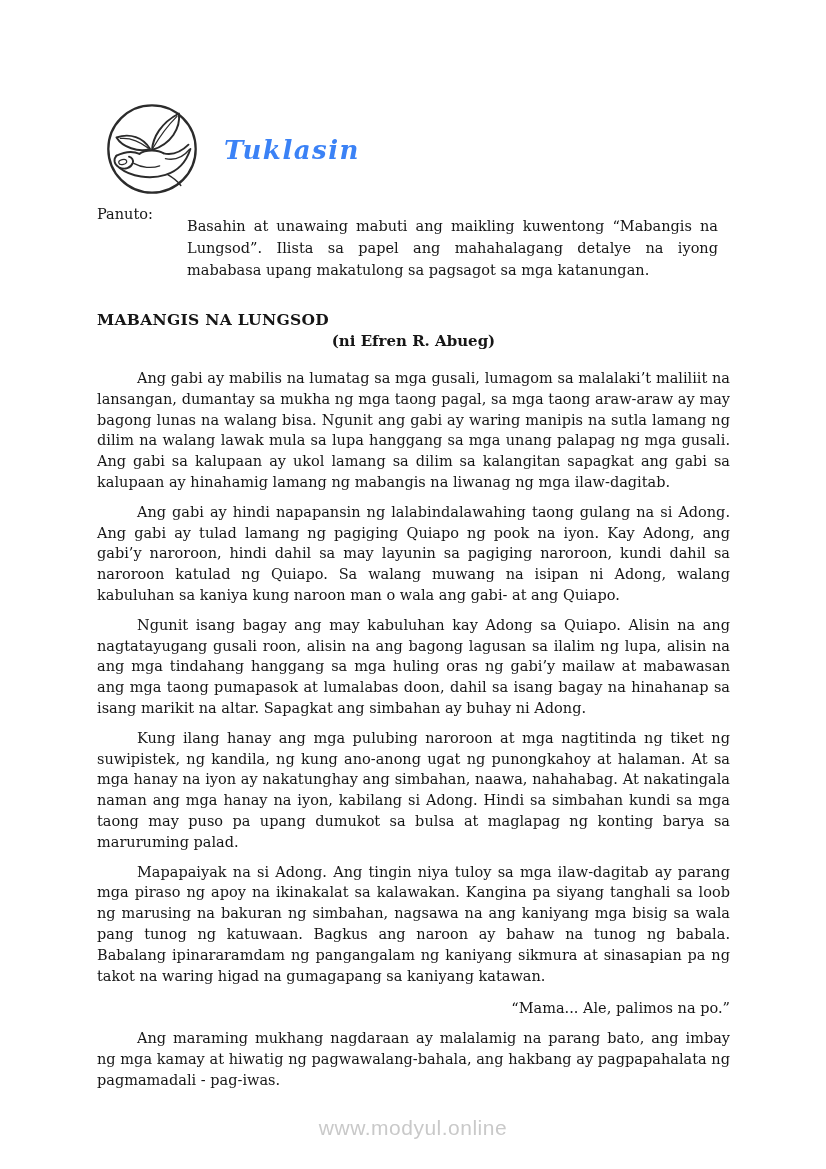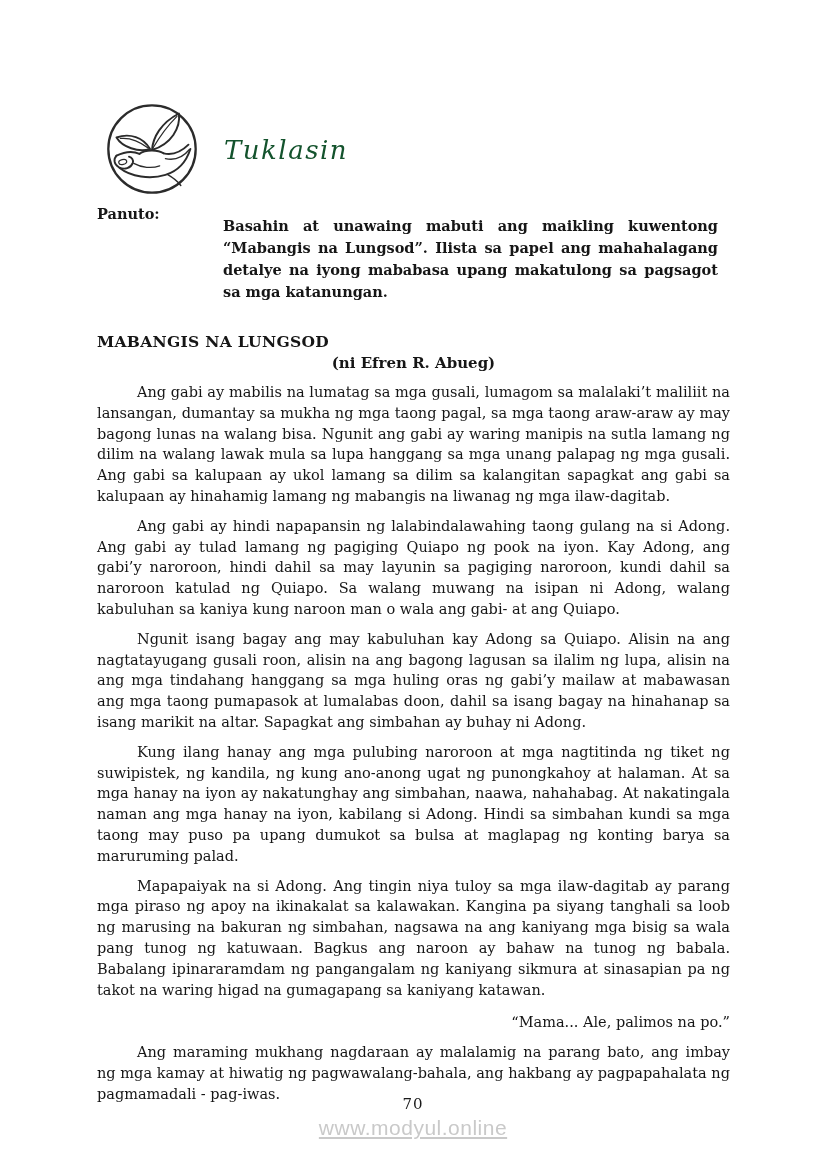--- a/index.html
+++ b/index.html
@@ -19,59 +19,58 @@
     top: 101px;
     display: flex;
     align-items: center;
     gap: 24px;
   }
   .logo { width: 96px; height: 96px; flex: 0 0 auto; }
   .logo svg { width: 100%; height: 100%; display: block; }
   .section-title {
     margin: 16px 0 14px 0;
     font-size: 26px;
-    font-weight: normal;
+    font-weight: bold;
     font-style: italic;
     letter-spacing: 1.5px;
-    color: #14532d;
+    color: #3b82f6;
   }
   .content {
     position: absolute;
     left: 97px;
     top: 203px;
     width: 633px;
     font-size: 14.5px;
     line-height: 20.8px;
     text-align: justify;
   }
   .instructions {
     display: flex;
-    font-weight: bold;
+    font-weight: normal;
     line-height: 22px;
-    gap: 36px;
   }
   .instructions-label { width: 78px; flex: 0 0 78px; }
   .instructions-text { margin: 12px; flex: 1; text-align: justify; }
   .story-title {
     margin: 16px 0 0 0;
     font-size: 15.5px;
     line-height: 21px;
     font-weight: bold;
     text-align: left;
     letter-spacing: 0.3px;
   }
   .story-byline {
     margin: 1px 0 0 0;
     font-size: 15px;
     line-height: 21px;
     font-weight: bold;
     text-align: center;
   }
   .para { margin: 9px 0 0 0; text-indent: 40px; }
-  .para.first { margin-top: 8px; }
+  .para.first { margin-top: 16px; }
   .para.dialogue { text-align: right; margin-top: 12px; }
   .page-number {
     position: absolute;
     top: 1095px;
     left: 0;
     width: 100%;
     text-align: center;
     font-size: 15px;
     letter-spacing: 1px;
     color: #1a1a1a;
@@ -79,21 +78,20 @@
   .watermark {
     position: absolute;
     top: 1116px;
     left: 0;
     width: 100%;
     text-align: center;
     font-family: "Liberation Sans", sans-serif;
     font-size: 21px;
     letter-spacing: 0.5px;
     color: #c9c9c9;
-    text-decoration: underline;
   }
 </style>
 </head>
 <body>
 
 <div class="page">
 
   <div class="header">
     <span class="logo">
       <svg viewBox="0 0 100 100" fill="none" stroke="#2b2b2b" stroke-width="2" stroke-linecap="round" stroke-linejoin="round" aria-hidden="true">
@@ -136,16 +134,15 @@
     <p class="para first">Ang gabi ay mabilis na lumatag sa mga gusali, lumagom sa malalaki’t maliliit na lansangan, dumantay sa mukha ng mga taong pagal, sa mga taong araw-araw ay may bagong lunas na walang bisa. Ngunit ang gabi ay waring manipis na sutla lamang ng dilim na walang lawak mula sa lupa hanggang sa mga unang palapag ng mga gusali. Ang gabi sa kalupaan ay ukol lamang sa dilim sa kalangitan sapagkat ang gabi sa kalupaan ay hinahamig lamang ng mabangis na liwanag ng mga ilaw-dagitab.</p>
     <p class="para">Ang gabi ay hindi napapansin ng lalabindalawahing taong gulang na si Adong. Ang gabi ay tulad lamang ng pagiging Quiapo ng pook na iyon. Kay Adong, ang gabi’y naroroon, hindi dahil sa may layunin sa pagiging naroroon, kundi dahil sa naroroon katulad ng Quiapo. Sa walang muwang na isipan ni Adong, walang kabuluhan sa kaniya kung naroon man o wala ang gabi- at ang Quiapo.</p>
     <p class="para">Ngunit isang bagay ang may kabuluhan kay Adong sa Quiapo. Alisin na ang nagtatayugang gusali roon, alisin na ang bagong lagusan sa ilalim ng lupa, alisin na ang mga tindahang hanggang sa mga huling oras ng gabi’y mailaw at mabawasan ang mga taong pumapasok at lumalabas doon, dahil sa isang bagay na hinahanap sa isang marikit na altar. Sapagkat ang simbahan ay buhay ni Adong.</p>
     <p class="para">Kung ilang hanay ang mga pulubing naroroon at mga nagtitinda ng tiket ng suwipistek, ng kandila, ng kung ano-anong ugat ng punongkahoy at halaman. At sa mga hanay na iyon ay nakatunghay ang simbahan, naawa, nahahabag. At nakatingala naman ang mga hanay na iyon, kabilang si Adong. Hindi sa simbahan kundi sa mga taong may puso pa upang dumukot sa bulsa at maglapag ng konting barya sa maruruming palad.</p>
     <p class="para">Mapapaiyak na si Adong. Ang tingin niya tuloy sa mga ilaw-dagitab ay parang mga piraso ng apoy na ikinakalat sa kalawakan. Kangina pa siyang tanghali sa loob ng marusing na bakuran ng simbahan, nagsawa na ang kaniyang mga bisig sa wala pang tunog ng katuwaan. Bagkus ang naroon ay bahaw na tunog ng babala. Babalang ipinararamdam ng pangangalam ng kaniyang sikmura at sinasapian pa ng takot na waring higad na gumagapang sa kaniyang katawan.</p>
     <p class="para dialogue">“Mama... Ale, palimos na po.”</p>
     <p class="para">Ang maraming mukhang nagdaraan ay malalamig na parang bato, ang imbay ng mga kamay at hiwatig ng pagwawalang-bahala, ang hakbang ay pagpapahalata ng pagmamadali - pag-iwas.</p>
 
   </div>
 
-  <div class="page-number">70</div>
   <div class="watermark">www.modyul.online</div>
 
 </div>
 
 </body></html>

